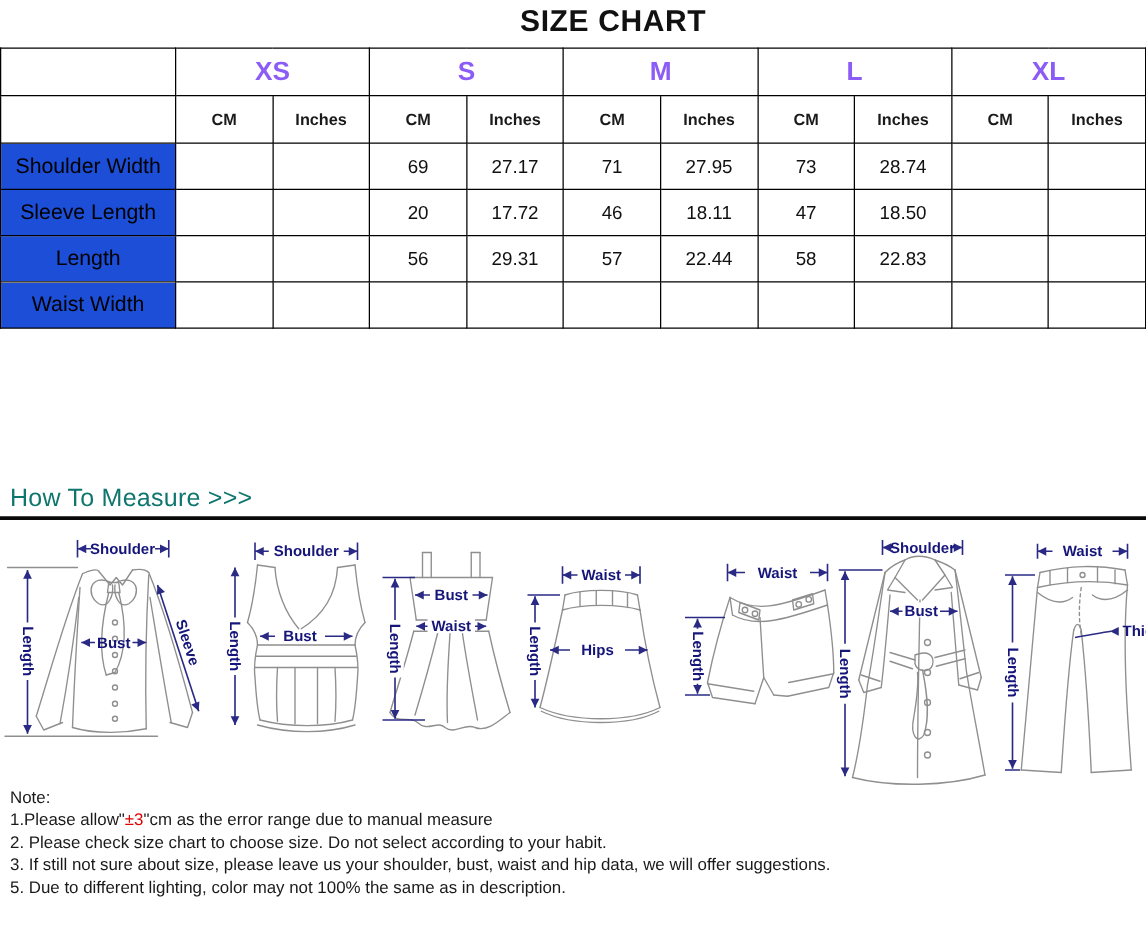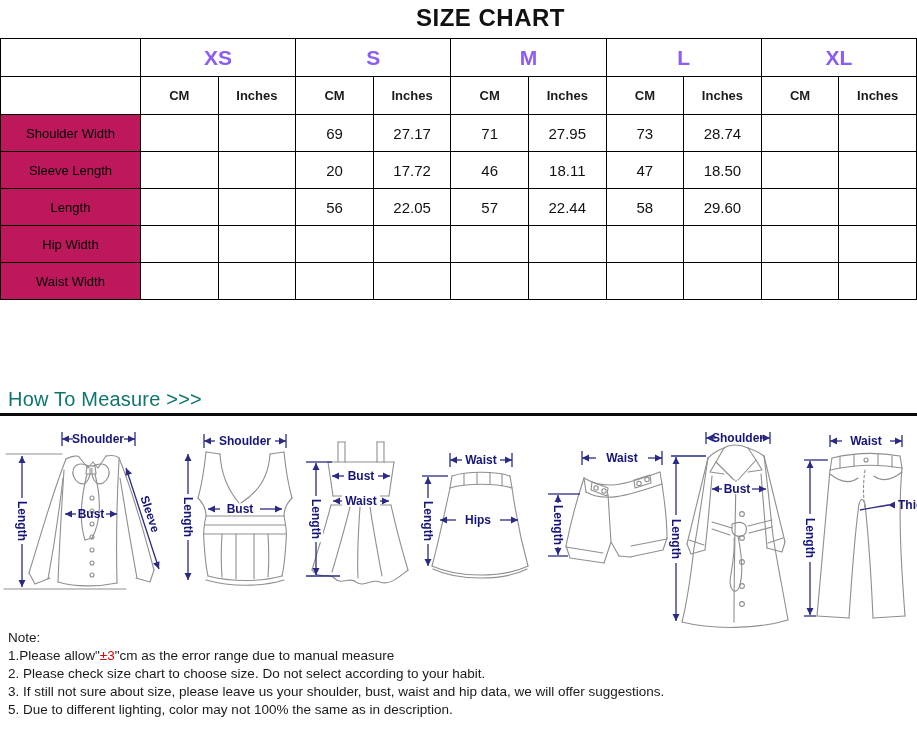--- a/index.html
+++ b/index.html
@@ -18,21 +18,21 @@
     width:917px;border-collapse:collapse;table-layout:fixed;
   }
   table.size-table td{
     border:1px solid #000;text-align:center;vertical-align:middle;
     overflow:hidden;white-space:nowrap;background:#fff;
   }
   td.shade{background:#dce1e9;}
   tr.size-row td{height:35px;font-size:21px;font-weight:bold;color:#8b5cf6;}
   tr.unit-row td{height:35px;font-size:13px;font-weight:bold;color:#1a1a1a;}
   tr.data-row td{height:34px;font-size:15px;color:#111;}
-  tr.data-row td.rowlabel{font-size:13px;color:#000;background:#be185d;}
+  tr.data-row td.rowlabel{font-size:17px;color:#000;background:#1d4ed8;}
   
   .measure-heading{
     position:absolute;top:388px;left:8px;font-size:20px;font-weight:normal;
     color:#0f766e;letter-spacing:.2px;
   }
   .measure-divider{position:absolute;top:413px;left:0;width:917px;height:3px;background:#0a0a0a;}
   .diagrams{position:absolute;top:424px;left:0;width:917px;height:206px;text-align:right;}
   .diagrams svg{position:absolute;display:block;}
   .garment path,.garment line,.garment circle{stroke:#8f8f8f;fill:none;stroke-width:1.1;stroke-linejoin:round;stroke-linecap:round;}
   .garment .dashed{stroke-dasharray:2.5,2.5;}
@@ -110,38 +110,25 @@
           <td>47</td>
           <td>18.50</td>
           <td class="shade"></td>
           <td class="shade"></td>
         </tr>
         <tr class="data-row">
           <td class="rowlabel">Length</td>
           <td class="shade"></td>
           <td class="shade"></td>
           <td>56</td>
-          <td>22.05</td>
+          <td>29.31</td>
           <td class="shade">57</td>
           <td class="shade">22.44</td>
           <td>58</td>
-          <td>29.60</td>
-          <td class="shade"></td>
-          <td class="shade"></td>
-        </tr>
-        <tr class="data-row">
-          <td class="rowlabel">Hip Width</td>
-          <td class="shade"></td>
-          <td class="shade"></td>
-          <td></td>
-          <td></td>
-          <td class="shade"></td>
-          <td class="shade"></td>
-          <td></td>
-          <td></td>
+          <td>22.83</td>
           <td class="shade"></td>
           <td class="shade"></td>
         </tr>
         <tr class="data-row">
           <td class="rowlabel">Waist Width</td>
           <td class="shade"></td>
           <td class="shade"></td>
           <td></td>
           <td></td>
           <td class="shade"></td>

